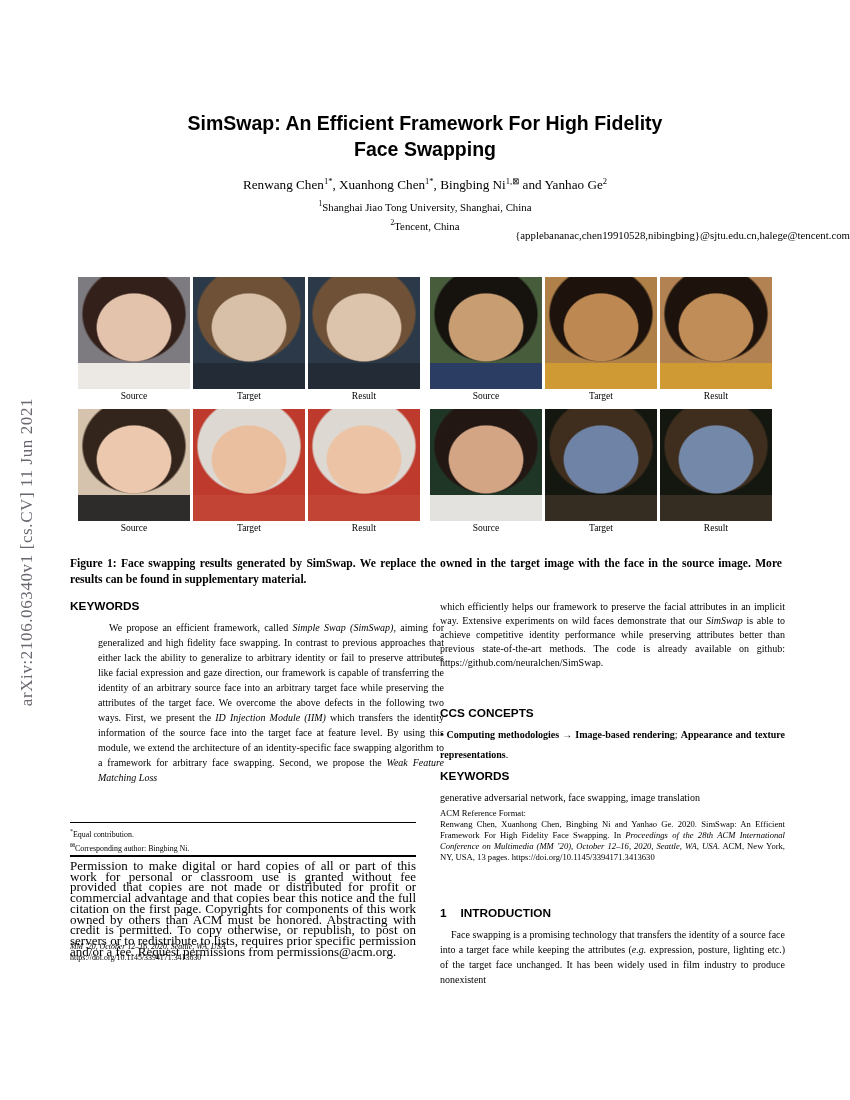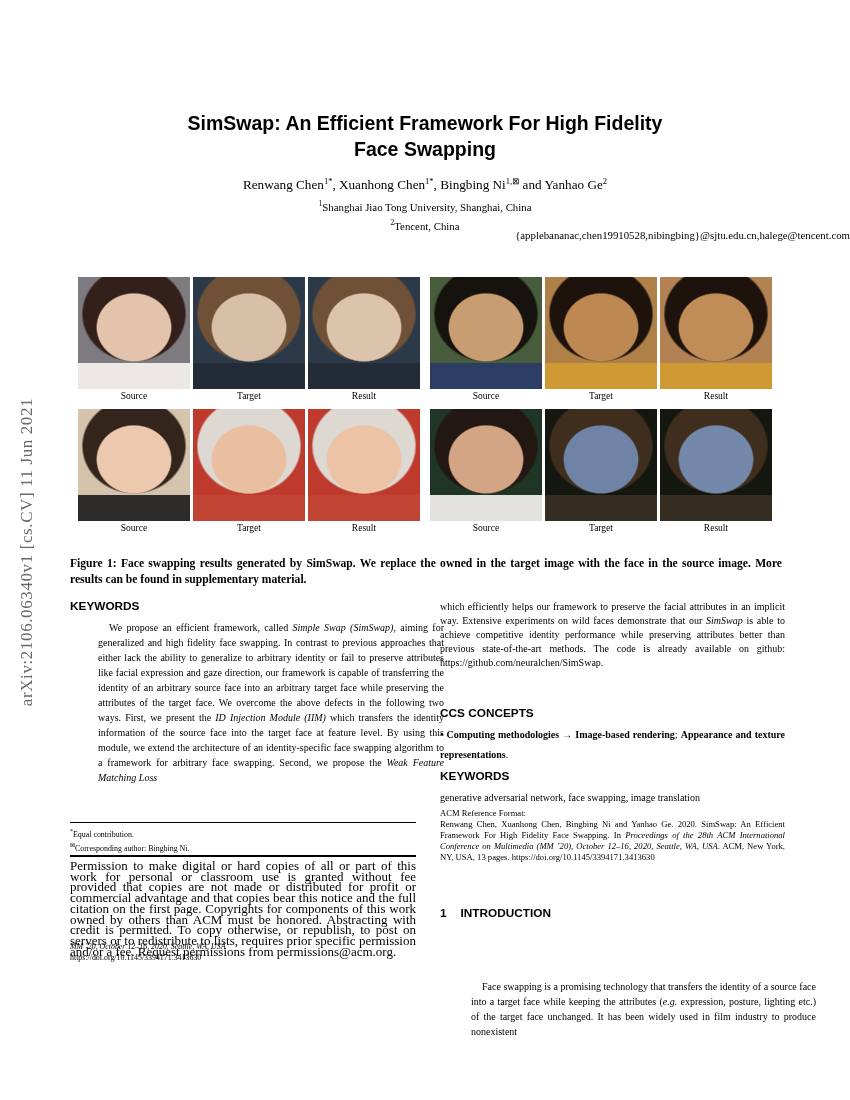--- a/index.html
+++ b/index.html
@@ -58,21 +58,21 @@
   .rcol { position:absolute; left:440px; width:345px; }
   #continuation { top:600px; font-size:10px; line-height:14px; text-align:justify; }
   #ccs-heading { left:440px; top:706px; }
   #ccs-body { top:725px; font-size:10px; line-height:20px; text-align:justify; }
   #kw-heading { left:440px; top:769px; }
   #kw-body { top:790px; font-size:10px; line-height:15px; }
   #ref-label { top:808px; font-size:8.6px; font-weight:normal; }
   #ref-body { top:819px; font-size:8.6px; line-height:11px; text-align:justify; }
   #intro-heading { left:440px; top:906px; }
   #intro-num { display:inline-block; margin-right:14px; }
-  #intro-body { top:979px; font-size:10px; line-height:15px; text-align:justify; text-indent:11px;margin-left:31px; }
+  #intro-body { top:927px; font-size:10px; line-height:15px; text-align:justify; text-indent:11px; }
 </style>
 </head>
 <body>
 
 <div class="page">
 
   <div class="arxiv-stamp">arXiv:2106.06340v1  [cs.CV]  11 Jun 2021</div>
 
   <div class="title-line" id="title2">Face Swapping</div>
   <div class="title-line" id="title1">SimSwap: An Efficient Framework For High Fidelity</div>

